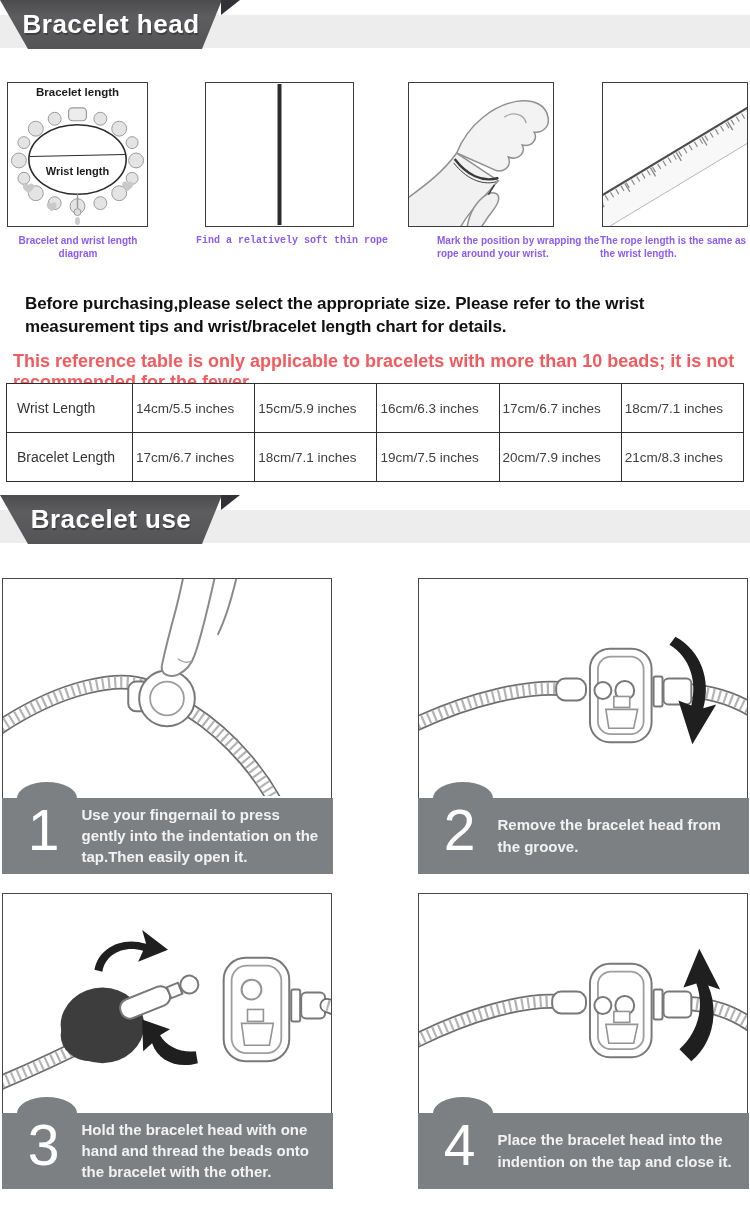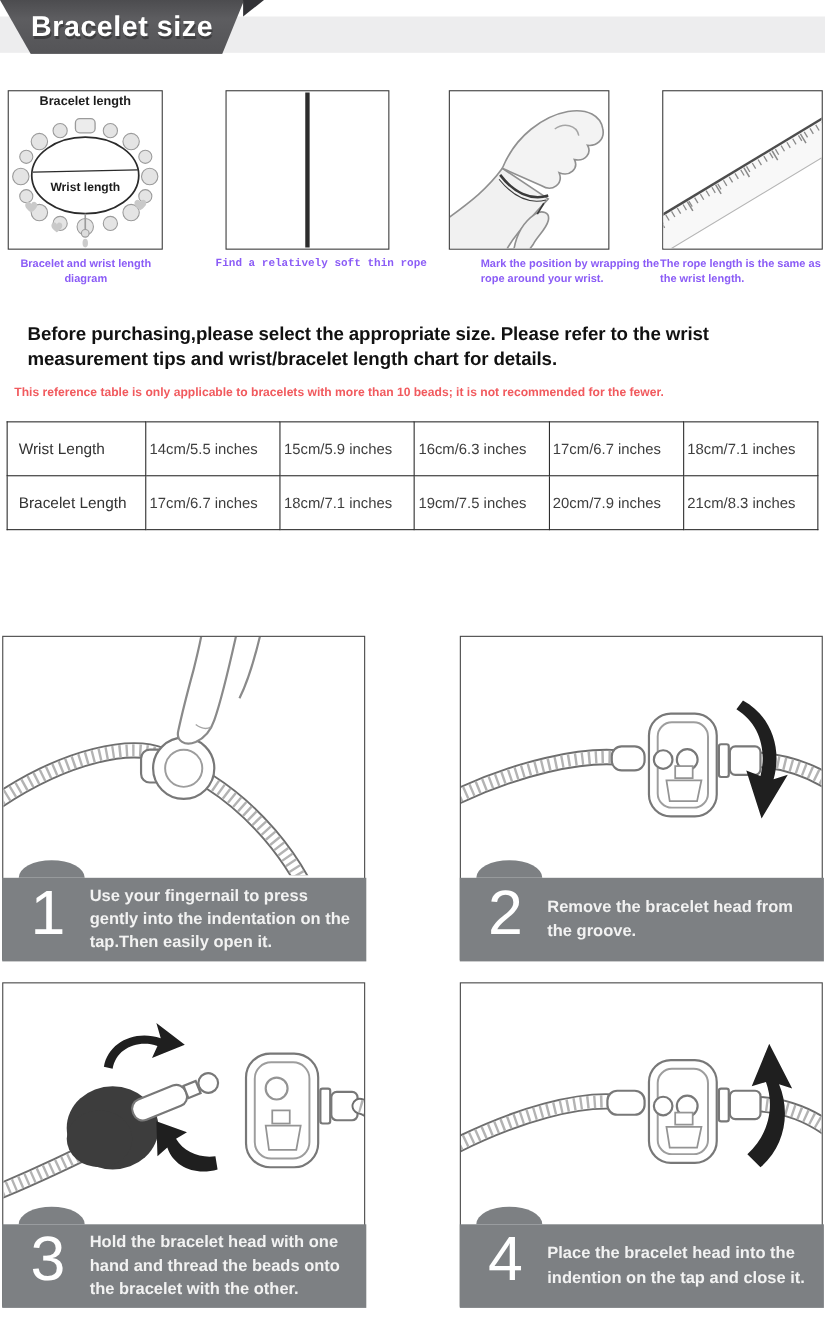--- a/index.html
+++ b/index.html
@@ -20,21 +20,21 @@
 
   
   .guide-box{position:absolute;top:82px;height:145px;background:#fff;border:1.5px solid #3c3c3c;box-sizing:border-box;overflow:hidden;}
   .guide-box svg{display:block;width:100%;height:100%;}
   .overlay-label{position:absolute;left:0;right:0;text-align:center;font-weight:bold;color:#1c1c1c;}
   .caption{position:absolute;top:234px;font-size:10px;font-weight:bold;color:#8b5cf6;line-height:1.32;}
   .cap-center{text-align:center;}
 
   
   .intro{position:absolute;left:14px;top:293px;width:714px;font-size:17px;font-weight:bold;color:#111;line-height:1.33;letter-spacing:-.1px;margin-left:11px;}
-  .note{position:absolute;left:13px;top:351px;width:724px;font-size:11px;font-weight:bold;color:#f15a5e;}
+  .note{position:absolute;left:13px;top:351px;width:724px;font-size:18px;font-weight:bold;color:#f15a5e;}
 
   
   table.size{position:absolute;left:6px;top:383px;width:738px;border-collapse:collapse;background:#fff;}
   table.size td{border:1.5px solid #2e2e2e;height:48px;font-size:13.5px;color:#3e3e3e;padding:0 3px;}
   table.size td.lbl{width:112px;text-align:left;padding-left:10px;font-size:14px;color:#333;}
 
   
   .panel{position:absolute;width:330px;height:295px;background:#fff;border:1.5px solid #474747;box-sizing:border-box;overflow:visible;}
   .panel .art{position:absolute;left:0;top:0;right:0;bottom:76px;overflow:hidden;}
   .panel .art svg{display:block;width:100%;height:100%;}
@@ -53,21 +53,21 @@
   .arrow{fill:#1f1f1f;stroke:none;}
 </style>
 </head>
 <body>
 
 <div id="page">
 
   <div class="ribbon" style="top:0;">
     <div class="strip"></div>
     <div class="label">
-      <span>Bracelet size</span>
+      <span>Bracelet head</span>
     </div>
     <div class="fold"></div>
   </div>
 
   <div class="guide-box" style="left:7px;width:141px;">
     <svg viewBox="0 0 140 144">
       <g stroke="#9b9b9b" stroke-width="1" fill="#e4e4e4">
         <circle cx="129" cy="78" r="7.5"></circle>
           <circle cx="125" cy="96" r="6"></circle>
           <circle cx="112" cy="111" r="7.5"></circle>
@@ -149,20 +149,27 @@
       <td class="lbl">Bracelet Length</td>
       <td>17cm/6.7 inches</td>
       <td>18cm/7.1 inches</td>
       <td>19cm/7.5 inches</td>
       <td>20cm/7.9 inches</td>
       <td>21cm/8.3 inches</td>
     </tr>
   </tbody>
     </table>
 
+  <div class="ribbon" style="top:495px;">
+    <div class="strip"></div>
+    <div class="label">
+      <span>Bracelet use</span>
+    </div>
+    <div class="fold"></div>
+  </div>
 
   <div class="panel" style="left:2px;top:578px;">
     <div class="art">
       <svg viewBox="0 0 330 218">
         <path class="rp-o" d="M-8,152 C60,106 118,97 145,108"></path>
         <path class="rp-i" d="M-8,152 C60,106 118,97 145,108"></path>
         <path class="rp-r" d="M-8,152 C60,106 118,97 145,108"></path>
         <path class="rp-o" d="M188,132 C232,160 262,200 278,232"></path>
         <path class="rp-i" d="M188,132 C232,160 262,200 278,232"></path>
         <path class="rp-r" d="M188,132 C232,160 262,200 278,232"></path>

